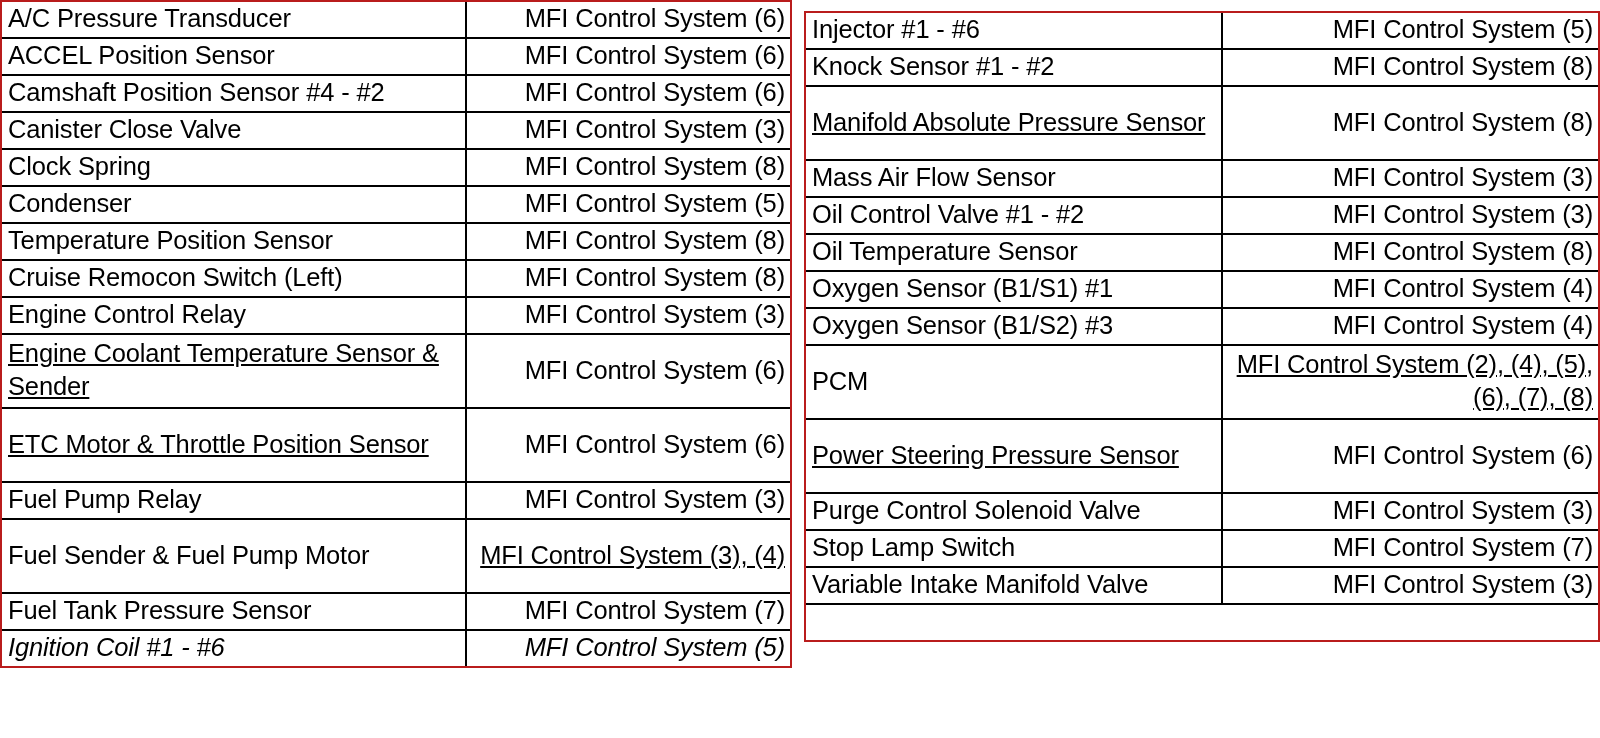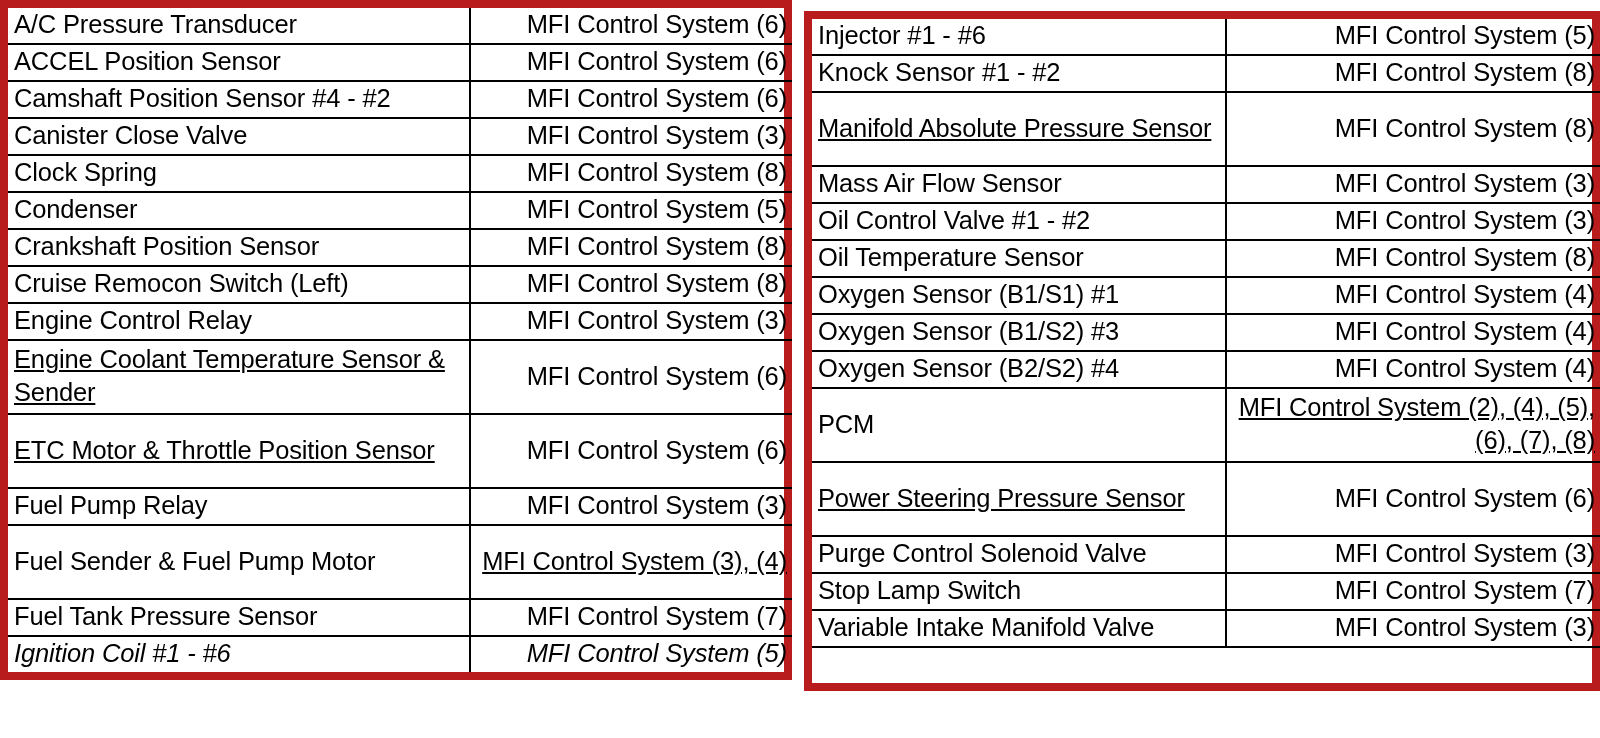--- a/index.html
+++ b/index.html
@@ -19,21 +19,21 @@
     position: relative;
     width: 1600px;
     height: 738px;
     display: flex;
     align-items: flex-start;
     box-sizing: border-box;
   }
 
   .table-wrap {
     box-sizing: border-box;
-    border: 8px solid #b91c1c;
+    border: 2px solid #b91c1c;
     background: #ffffff;
   }
 
   .table-wrap.left  { width: 792px; margin-right: 12px; }
   .table-wrap.right { width: 796px; margin-top: 11px; }
 
   table.grid {
     border-collapse: collapse;
     width: 100%;
     table-layout: fixed;
@@ -107,21 +107,21 @@
           </tr>
           <tr class="r1">
             <td class="name mid">Clock Spring</td>
             <td class="sys mid">MFI Control System (8)</td>
           </tr>
           <tr class="r1">
             <td class="name mid">Condenser</td>
             <td class="sys mid">MFI Control System (5)</td>
           </tr>
           <tr class="r1">
-            <td class="name mid">Crankshaft Position Sensor</td>
+            <td class="name mid">Temperature Position Sensor</td>
             <td class="sys mid">MFI Control System (8)</td>
           </tr>
           <tr class="r1">
             <td class="name mid">Cruise Remocon Switch (Left)</td>
             <td class="sys mid">MFI Control System (8)</td>
           </tr>
           <tr class="r1">
             <td class="name mid">Engine Control Relay</td>
             <td class="sys mid">MFI Control System (3)</td>
           </tr>
@@ -185,24 +185,20 @@
             <td class="sys mid">MFI Control System (8)</td>
           </tr>
           <tr class="r1">
             <td class="name mid">Oxygen Sensor (B1/S1) #1</td>
             <td class="sys mid">MFI Control System (4)</td>
           </tr>
           <tr class="r1">
             <td class="name mid">Oxygen Sensor (B1/S2) #3</td>
             <td class="sys mid">MFI Control System (4)</td>
           </tr>
-          <tr class="r1">
-            <td class="name mid">Oxygen Sensor (B2/S2) #4</td>
-            <td class="sys mid">MFI Control System (4)</td>
-          </tr>
           <tr class="r2">
             <td class="name mid">PCM</td>
             <td class="sys top">MFI Control System (2), (4), (5), (6), (7), (8)</td>
           </tr>
           <tr class="r2">
             <td class="name top">Power Steering Pressure Sensor</td>
             <td class="sys mid">MFI Control System (6)</td>
           </tr>
           <tr class="r1">
             <td class="name mid">Purge Control Solenoid Valve</td>

